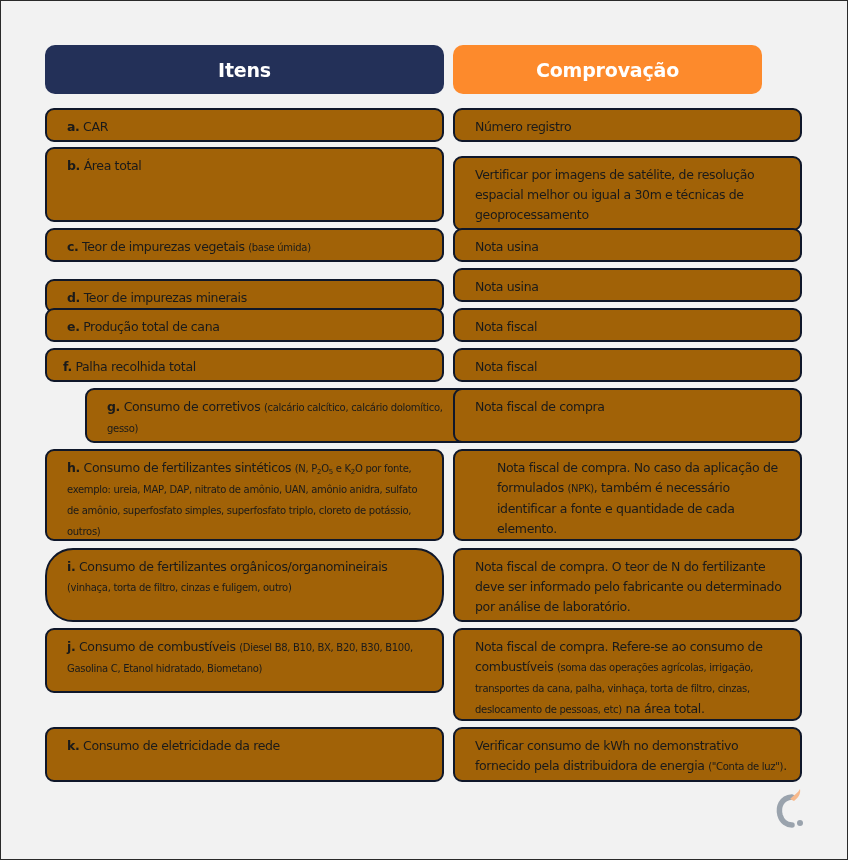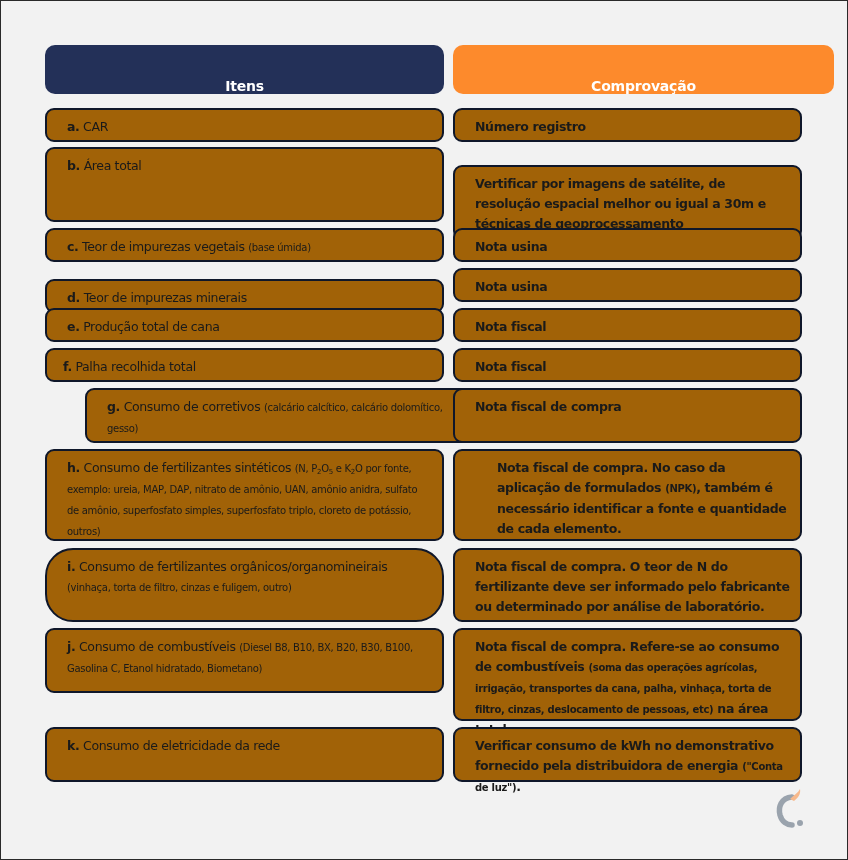--- a/index.html
+++ b/index.html
@@ -12,39 +12,39 @@
     overflow: hidden;
   }
   .frame {
     position: absolute; left: 0; top: 0;
     width: 846px; height: 858px;
     border: 1px solid #2a2a2a;
   }
   .header {
     position: absolute; top: 45px; height: 49px;
     border-radius: 10px;
-    display: flex; align-items: flex-end; justify-content: center;
-    color: #ffffff; font-weight: bold; font-size: 14px;
+    display: flex; align-items: center; justify-content: center;
+    color: #ffffff; font-weight: bold; font-size: 19px;
     letter-spacing: -0.2px;
   }
   .header.left { left: 45px; width: 399px; background: #233058; }
-  .header.right { left: 453px; width: 381px; background: #fd8a2c; }
+  .header.right { left: 453px; width: 309px; background: #fd8a2c; }
   .box {
     position: absolute;
     box-sizing: border-box;
     border: 2px solid #0f172a;
     border-radius: 9px;
     background: #a16207;
     padding: 7px 10px 0 20px;
     font-size: 12.5px;
     line-height: 20px;
     letter-spacing: -0.35px;
   }
   .box.left { left: 45px; width: 399px; }
-  .box.right { left: 453px; width: 349px; font-weight: bold; }
+  .box.right { left: 453px; width: 349px; }
   .box .letter { font-weight: bold; }
   .box .small { font-size: 10px; letter-spacing: -0.3px; }
   .box sub { font-size: 7px; vertical-align: -2px; line-height: 0; }
   .logo {
     position: absolute; left: 772px; top: 785px; width: 36px; height: 46px;
   }
 </style>
 </head>
 <body>
 
@@ -62,21 +62,21 @@
   <span>CAR</span>
 </div>
 <div class="box right" style="top:108px;height:34px;">
   <span>Número registro</span>
 </div>
 
 <div class="box left" style="top:147px;height:75px;">
   <span class="letter">b.</span>
   <span>Área total</span>
 </div>
-<div class="box right" style="top:165px;height:75px;">
+<div class="box right" style="top:156px;height:75px;">
   <span>Vertificar por imagens de satélite, de resolução espacial melhor ou igual a 30m e técnicas de geoprocessamento</span>
 </div>
 
 <div class="box left" style="top:228px;height:34px;">
   <span class="letter">c.</span>
   <span>Teor de impurezas vegetais</span>
   <span class="small">(base úmida)</span>
 </div>
 <div class="box right" style="top:228px;height:34px;">
   <span>Nota usina</span>

